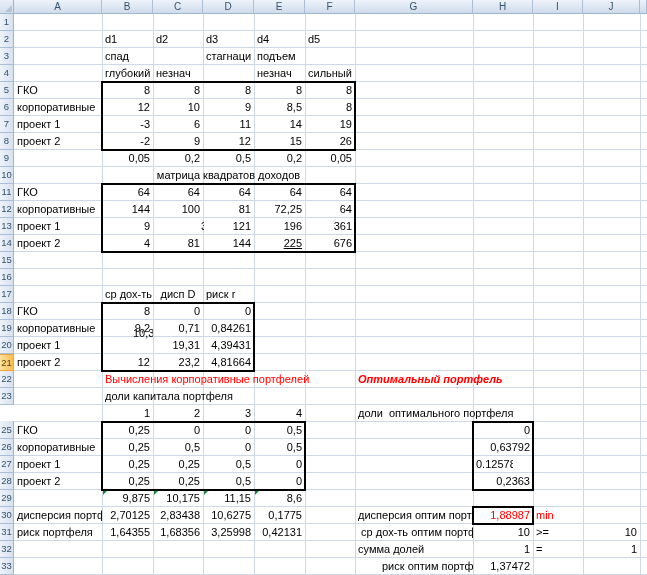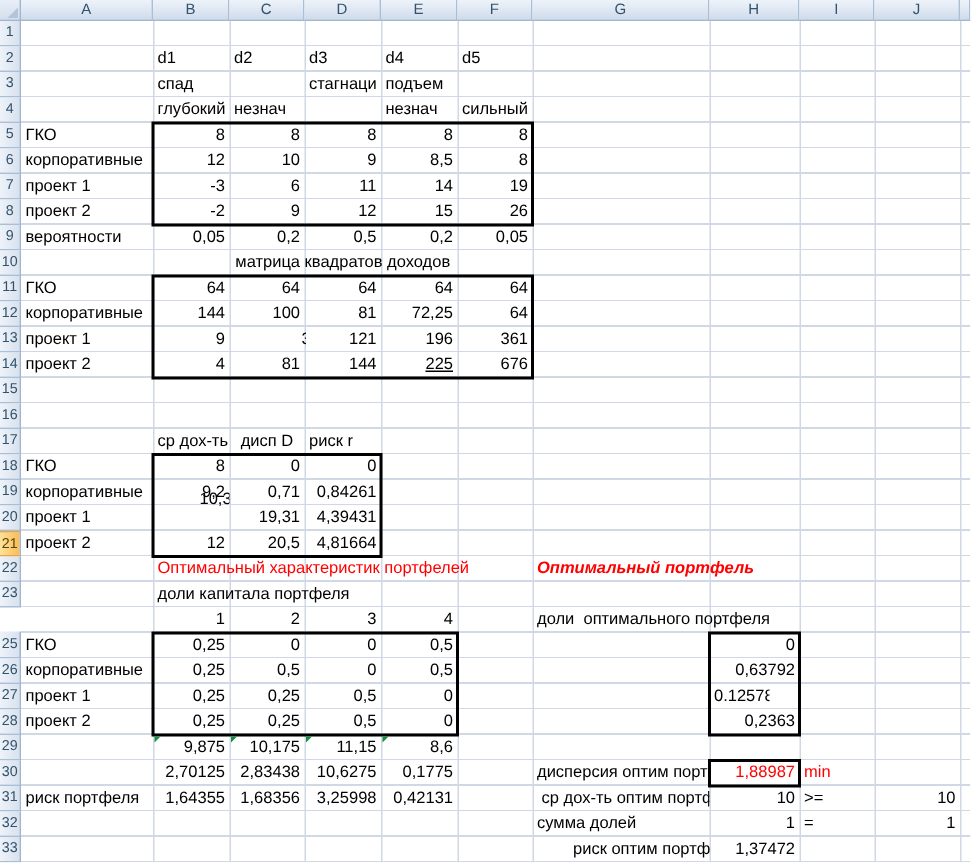--- a/index.html
+++ b/index.html
@@ -125,21 +125,20 @@
     <div class="cell al-r" style="left: 153px; top: 116px; width: 50px;">6</div>
     <div class="cell al-r" style="left: 203px; top: 116px; width: 51px;">11</div>
     <div class="cell al-r" style="left: 254px; top: 116px; width: 51px;">14</div>
     <div class="cell al-r" style="left: 305px; top: 116px; width: 50px;">19</div>
     <div class="cell al-l" style="left: 14px; top: 133px; width: 88px;">проект 2</div>
     <div class="cell al-r" style="left: 102px; top: 133px; width: 51px;">-2</div>
     <div class="cell al-r" style="left: 153px; top: 133px; width: 50px;">9</div>
     <div class="cell al-r" style="left: 203px; top: 133px; width: 51px;">12</div>
     <div class="cell al-r" style="left: 254px; top: 133px; width: 51px;">15</div>
     <div class="cell al-r" style="left: 305px; top: 133px; width: 50px;">26</div>
-    <div class="cell al-l" style="left: 14px; top: 150px; width: 88px;">вероятности</div>
     <div class="cell al-r" style="left: 102px; top: 150px; width: 51px;">0,05</div>
     <div class="cell al-r" style="left: 153px; top: 150px; width: 50px;">0,2</div>
     <div class="cell al-r" style="left: 203px; top: 150px; width: 51px;">0,5</div>
     <div class="cell al-r" style="left: 254px; top: 150px; width: 51px;">0,2</div>
     <div class="cell al-r" style="left: 305px; top: 150px; width: 50px;">0,05</div>
     <div class="cell al-c" style="left: 102px; top: 167px; width: 253px;">матрица квадратов доходов</div>
     <div class="cell al-l" style="left: 14px; top: 184px; width: 88px;">ГКО</div>
     <div class="cell al-r" style="left: 102px; top: 184px; width: 51px;">64</div>
     <div class="cell al-r" style="left: 153px; top: 184px; width: 50px;">64</div>
     <div class="cell al-r" style="left: 203px; top: 184px; width: 51px;">64</div>
@@ -173,23 +172,23 @@
     <div class="cell al-l" style="left: 14px; top: 320px; width: 88px;">корпоративные</div>
     <div class="cell al-r" style="left: 102px; top: 320px; width: 51px;">9,2</div>
     <div class="cell al-r" style="left: 153px; top: 320px; width: 50px;">0,71</div>
     <div class="cell al-r" style="left: 203px; top: 320px; width: 51px;">0,84261</div>
     <div class="cell al-l" style="left: 14px; top: 337px; width: 88px;">проект 1</div>
     <div class="cell al-r" style="left: 102px; top: 325px; width: 51px; padding-left: 31px;">10,3</div>
     <div class="cell al-r" style="left: 153px; top: 337px; width: 50px;">19,31</div>
     <div class="cell al-r" style="left: 203px; top: 337px; width: 51px;">4,39431</div>
     <div class="cell al-l" style="left: 14px; top: 354px; width: 88px;">проект 2</div>
     <div class="cell al-r" style="left: 102px; top: 354px; width: 51px;">12</div>
-    <div class="cell al-r" style="left: 153px; top: 354px; width: 50px;">20,5</div>
+    <div class="cell al-r" style="left: 153px; top: 354px; width: 50px;">23,2</div>
     <div class="cell al-r" style="left: 203px; top: 354px; width: 51px;">4,81664</div>
-    <div class="cell al-l red" style="left: 102px; top: 371px; width: 253px;">Оптимальный характеристик портфелей</div>
+    <div class="cell al-l red" style="left: 102px; top: 371px; width: 253px;">Вычисления корпоративные портфелей</div>
     <div class="cell al-l" style="left: 102px; top: 388px; width: 152px;">доли капитала портфеля</div>
     <div class="cell al-l red bold ital" style="left: 355px; top: 371px; width: 228px;">Оптимальный портфель</div>
     <div class="cell al-r" style="left: 102px; top: 405px; width: 51px;">1</div>
     <div class="cell al-r" style="left: 153px; top: 405px; width: 50px;">2</div>
     <div class="cell al-r" style="left: 203px; top: 405px; width: 51px;">3</div>
     <div class="cell al-r" style="left: 254px; top: 405px; width: 51px;">4</div>
     <div class="cell al-l" style="left: 355px; top: 405px; width: 228px;">доли  оптимального портфеля</div>
     <div class="cell al-l" style="left: 14px; top: 422px; width: 88px;">ГКО</div>
     <div class="cell al-r" style="left: 102px; top: 422px; width: 51px;">0,25</div>
     <div class="cell al-r" style="left: 153px; top: 422px; width: 50px;">0</div>
@@ -211,20 +210,21 @@
     <div class="cell al-l" style="left: 14px; top: 473px; width: 88px;">проект 2</div>
     <div class="cell al-r" style="left: 102px; top: 473px; width: 51px;">0,25</div>
     <div class="cell al-r" style="left: 153px; top: 473px; width: 50px;">0,25</div>
     <div class="cell al-r" style="left: 203px; top: 473px; width: 51px;">0,5</div>
     <div class="cell al-r" style="left: 254px; top: 473px; width: 51px;">0</div>
     <div class="cell al-r" style="left: 473px; top: 473px; width: 60px;">0,2363</div>
     <div class="cell al-r" style="left: 102px; top: 490px; width: 51px;">9,875</div>
     <div class="cell al-r" style="left: 153px; top: 490px; width: 50px;">10,175</div>
     <div class="cell al-r" style="left: 203px; top: 490px; width: 51px;">11,15</div>
     <div class="cell al-r" style="left: 254px; top: 490px; width: 51px;">8,6</div>
+    <div class="cell al-l" style="left: 14px; top: 507px; width: 88px;">дисперсия портф</div>
     <div class="cell al-r" style="left: 102px; top: 507px; width: 51px;">2,70125</div>
     <div class="cell al-r" style="left: 153px; top: 507px; width: 50px;">2,83438</div>
     <div class="cell al-r" style="left: 203px; top: 507px; width: 51px;">10,6275</div>
     <div class="cell al-r" style="left: 254px; top: 507px; width: 51px;">0,1775</div>
     <div class="cell al-l" style="left: 355px; top: 507px; width: 118px;">дисперсия оптим портф</div>
     <div class="cell al-r red" style="left: 473px; top: 507px; width: 60px;">1,88987</div>
     <div class="cell al-l red" style="left: 533px; top: 507px; width: 50px;">min</div>
     <div class="cell al-l" style="left: 14px; top: 524px; width: 88px;">риск портфеля</div>
     <div class="cell al-r" style="left: 102px; top: 524px; width: 51px;">1,64355</div>
     <div class="cell al-r" style="left: 153px; top: 524px; width: 50px;">1,68356</div>

